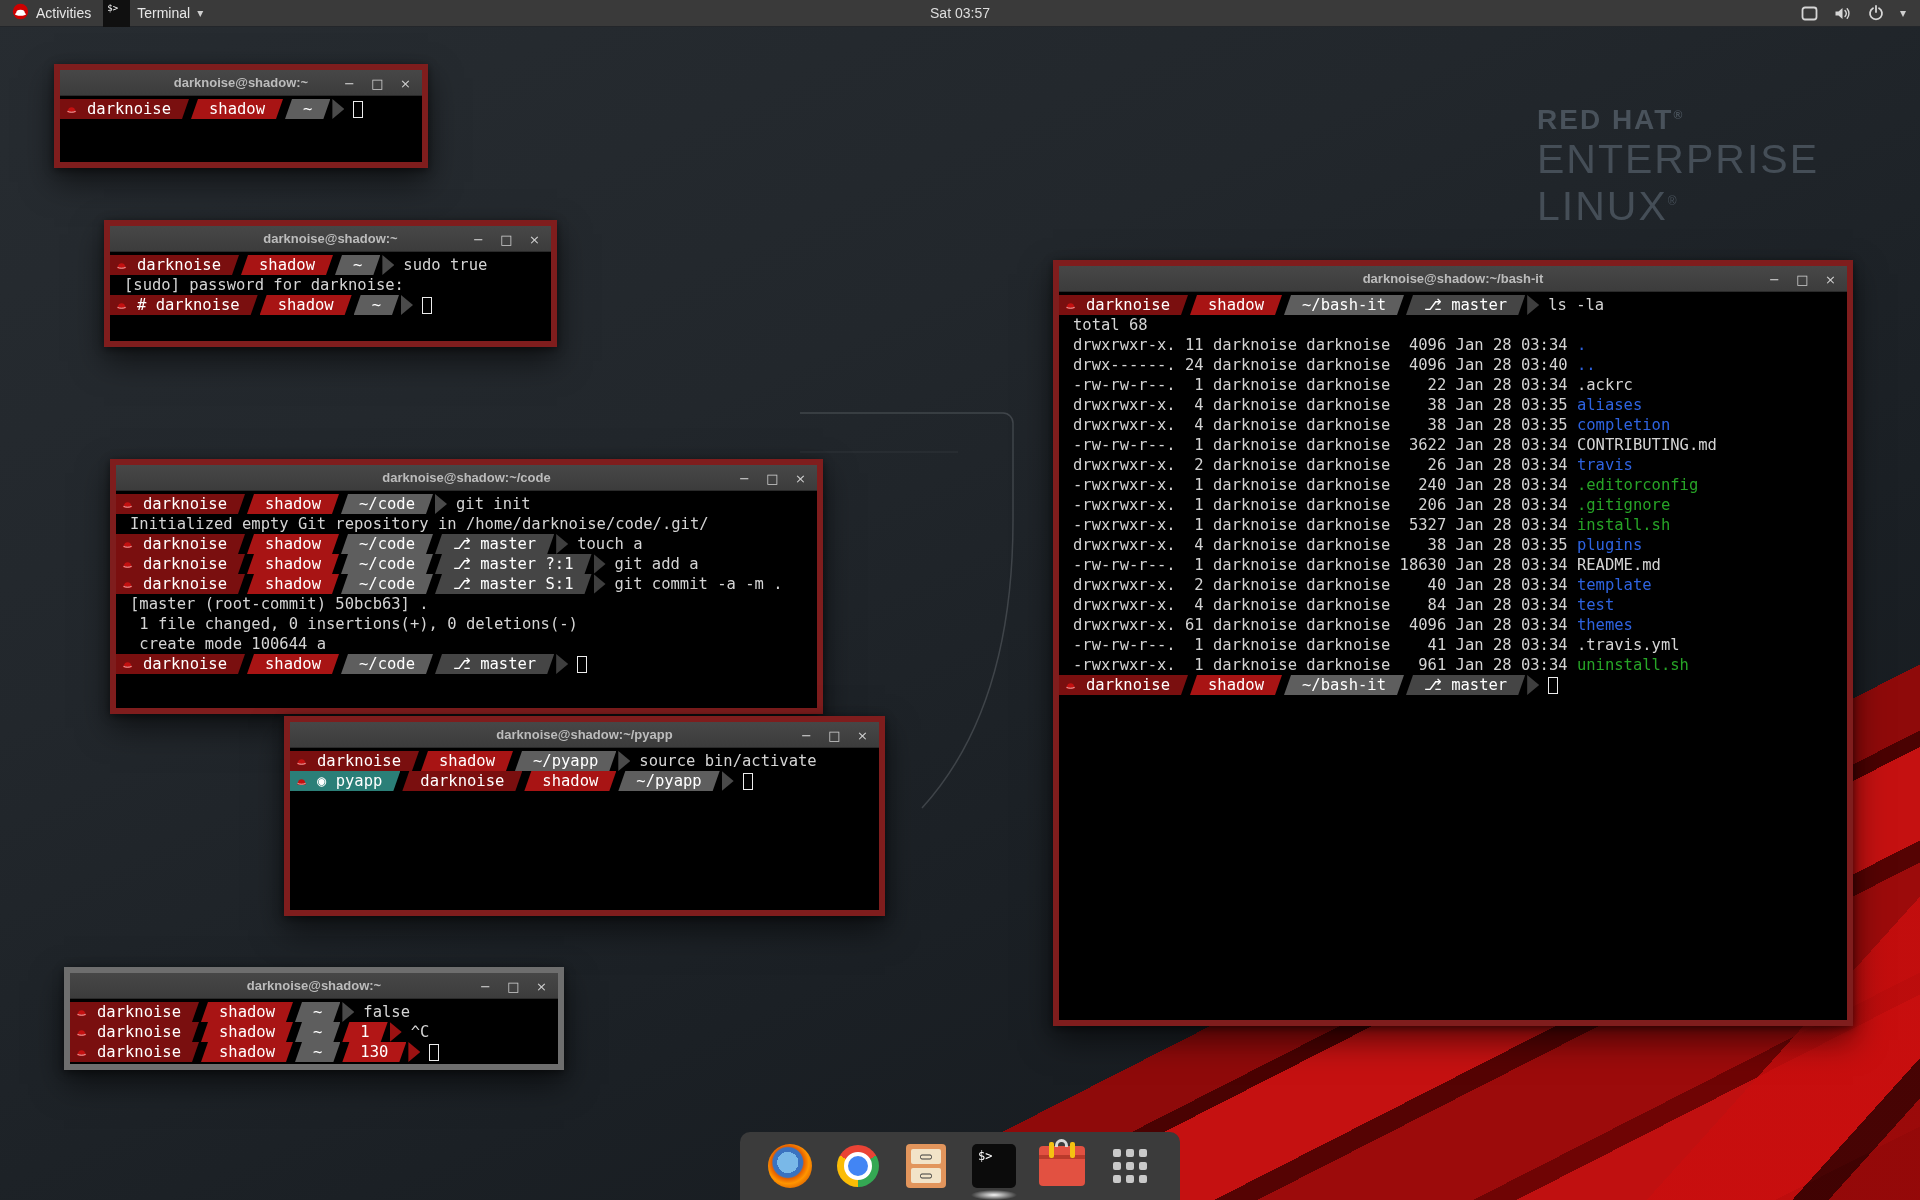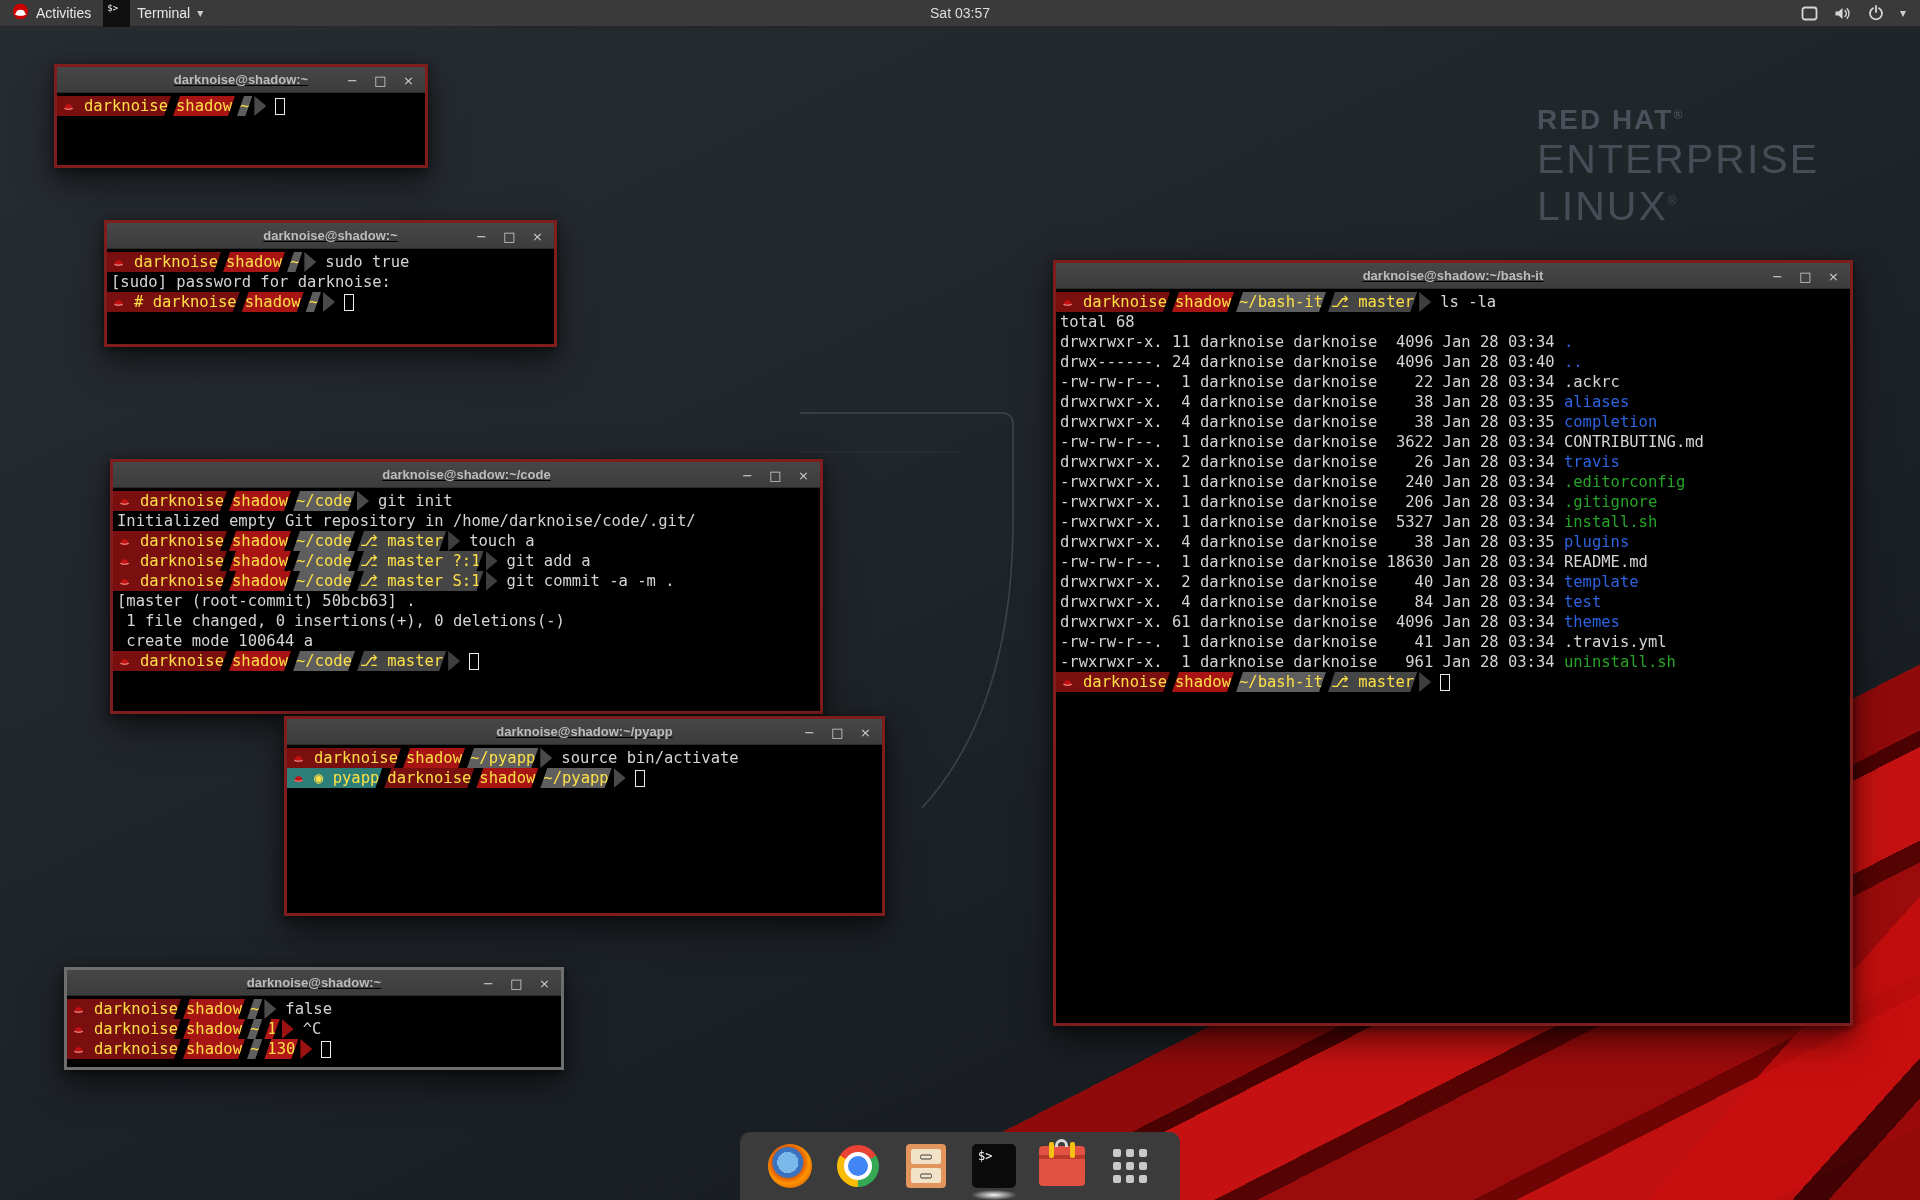--- a/index.html
+++ b/index.html
@@ -45,34 +45,34 @@
   .tb-activities { display:flex; align-items:center; gap:7px; padding:0 12px; height:100%; cursor:pointer; }
   .tb-appchip { display:flex; align-items:center; gap:7px; height:100%; padding:0 10px 0 0; }
   .tb-appicon { width:27px; height:27px; background:#101010; display:flex; align-items:flex-start; justify-content:flex-start;
     color:#fff; font-family:"DejaVu Sans Mono",monospace; font-size:9px; padding:3px 0 0 4px; }
   .tb-clock { position:absolute; left:0; right:0; text-align:center; font-size:14px; color:#dedede; pointer-events:none; }
   .tb-right { margin-left:auto; display:flex; align-items:center; gap:16px; padding-right:14px; height:100%; }
   .tb-right svg { display:block; }
   .tb-caret { color:#cfcfcf; font-size:12px; }
 
   
-  .twin { position:absolute; border:3px solid #7f1d1d; background:#000;
-    box-shadow:0 14px 30px rgba(0,0,0,.55), 0 2px 8px rgba(0,0,0,.5);text-decoration:underline; }
+  .twin { position:absolute; border:6px solid #7f1d1d; background:#000;
+    box-shadow:0 14px 30px rgba(0,0,0,.55), 0 2px 8px rgba(0,0,0,.5); }
   .titlebar { height:26px; background:linear-gradient(#474747,#3c3c3c); border-bottom:1px solid #2a2a2a;
     position:relative; display:flex; align-items:center; justify-content:center; }
   .title-text { font-size:13px; font-weight:bold; color:#bcbcbc; }
   .controls { position:absolute; right:8px; top:0; height:26px; display:flex; align-items:center; gap:11px; }
   .wbtn { width:17px; height:17px; display:flex; align-items:center; justify-content:center;
     color:#cfcfcf; font-size:13px; font-family:"DejaVu Sans",sans-serif; cursor:pointer; }
   .tbody { position:absolute; left:0; right:0; top:26px; bottom:0; background:#000; overflow:hidden;
     font-family:"DejaVu Sans Mono",monospace; font-size:15.5px; padding-top:3px; }
   .term-line { height:20px; line-height:20px; white-space:pre; color:#d4d4d4; display:flex; align-items:stretch; }
-  .term-line.out { display:block; padding-left:4px; }
-  .seg { display:inline-flex; align-items:center; padding:0 3px;
-    clip-path:polygon(7px 0, 100% 0, calc(100% - 7px) 100%, 0 100%); margin-right:2px; color:#fde047; }
+  .term-line.out { display:block; padding-left:14px; }
+  .seg { display:inline-flex; align-items:center; padding:0 18px;
+    clip-path:polygon(7px 0, 100% 0, calc(100% - 7px) 100%, 0 100%); margin-right:2px; color:#ffffff; }
   .seg.seg-first { clip-path:polygon(0 0, 100% 0, calc(100% - 7px) 100%, 0 100%); padding-left:5px; margin-right:2px; }
   .seg .hat { margin-right:9px; }
   .cap { width:12px; clip-path:polygon(0 0, 100% 50%, 0 100%); }
   .cmd { margin-left:9px; color:#d4d4d4; }
   .cursor { display:inline-block; width:10px; height:17px; border:1px solid #ececec; margin-left:9px; align-self:center; }
   .hat svg { display:block; }
 
   
   .dock { position:absolute; left:50%; transform:translateX(-50%); bottom:0; width:440px; height:68px;
     background:#3b3b3b; border-radius:10px 10px 0 0; display:flex; align-items:center; justify-content:center;

